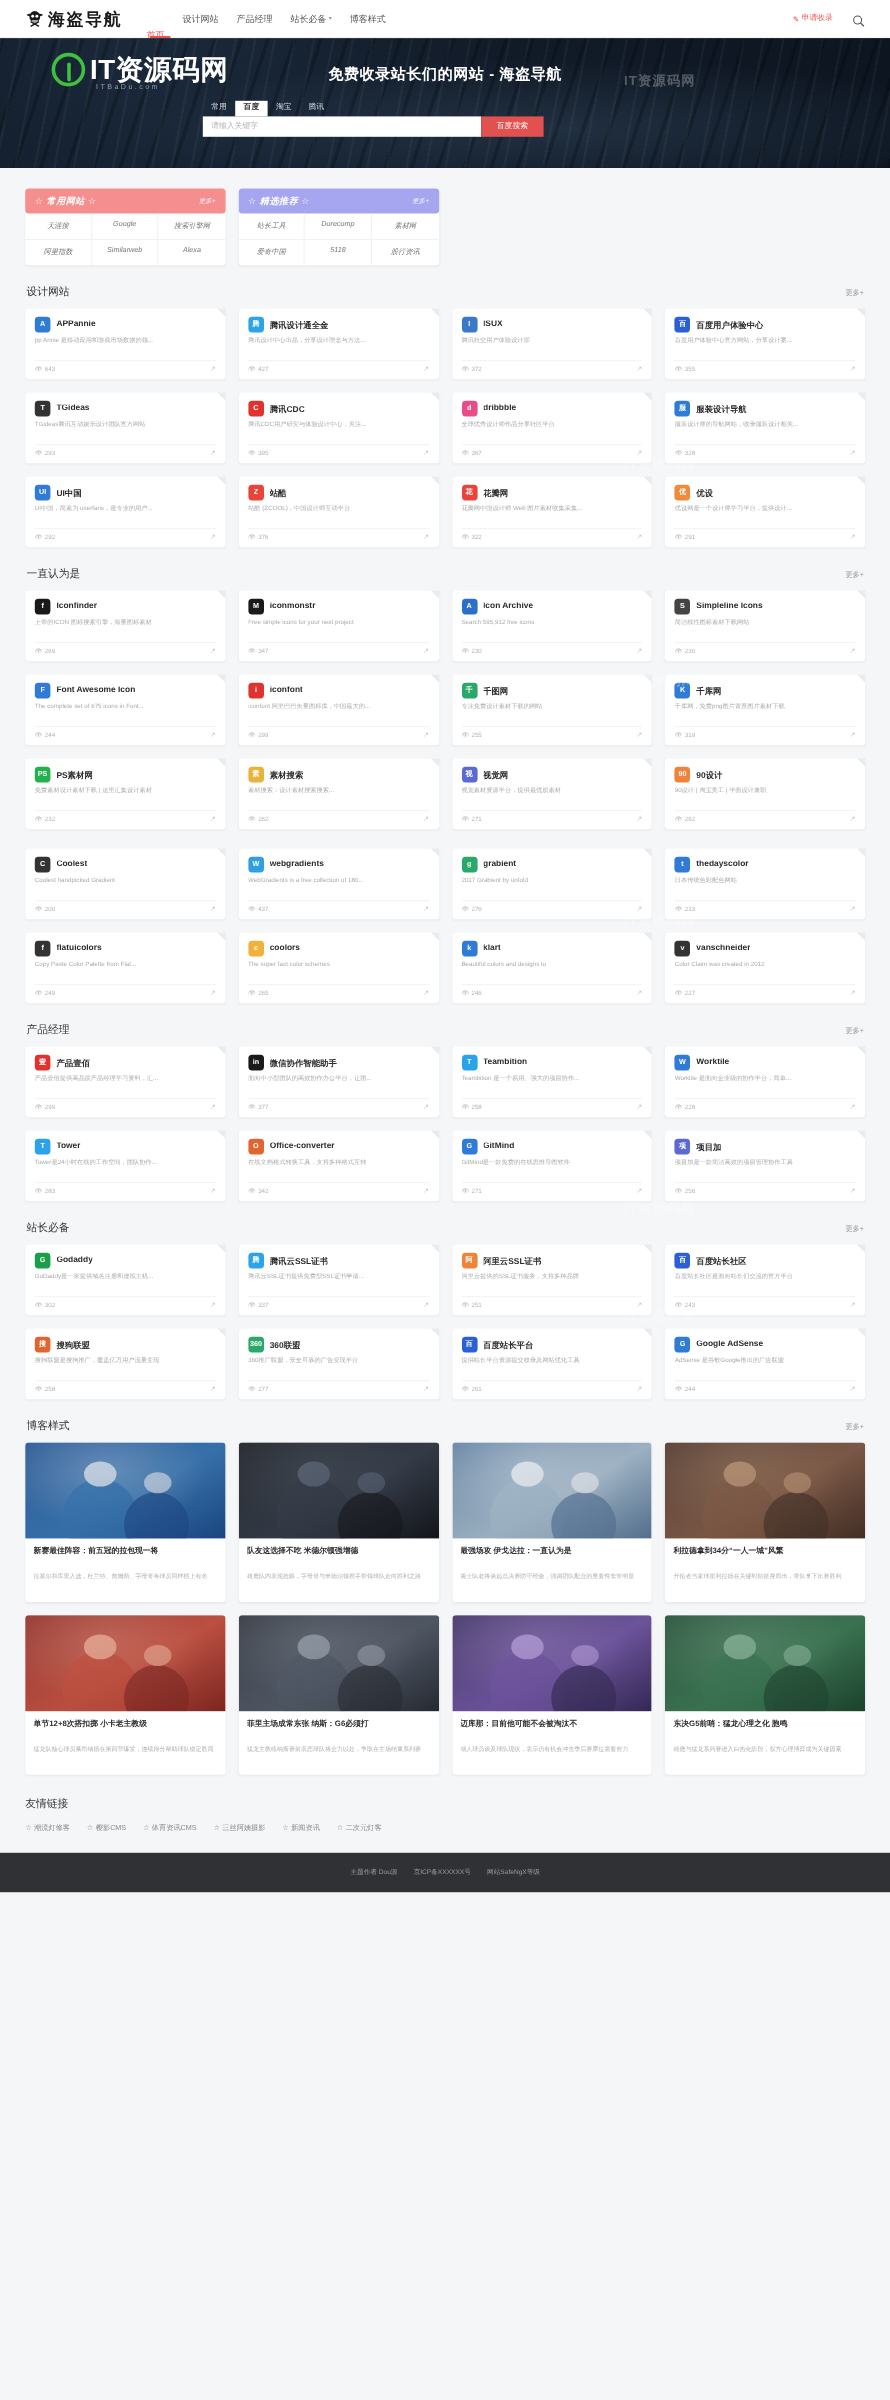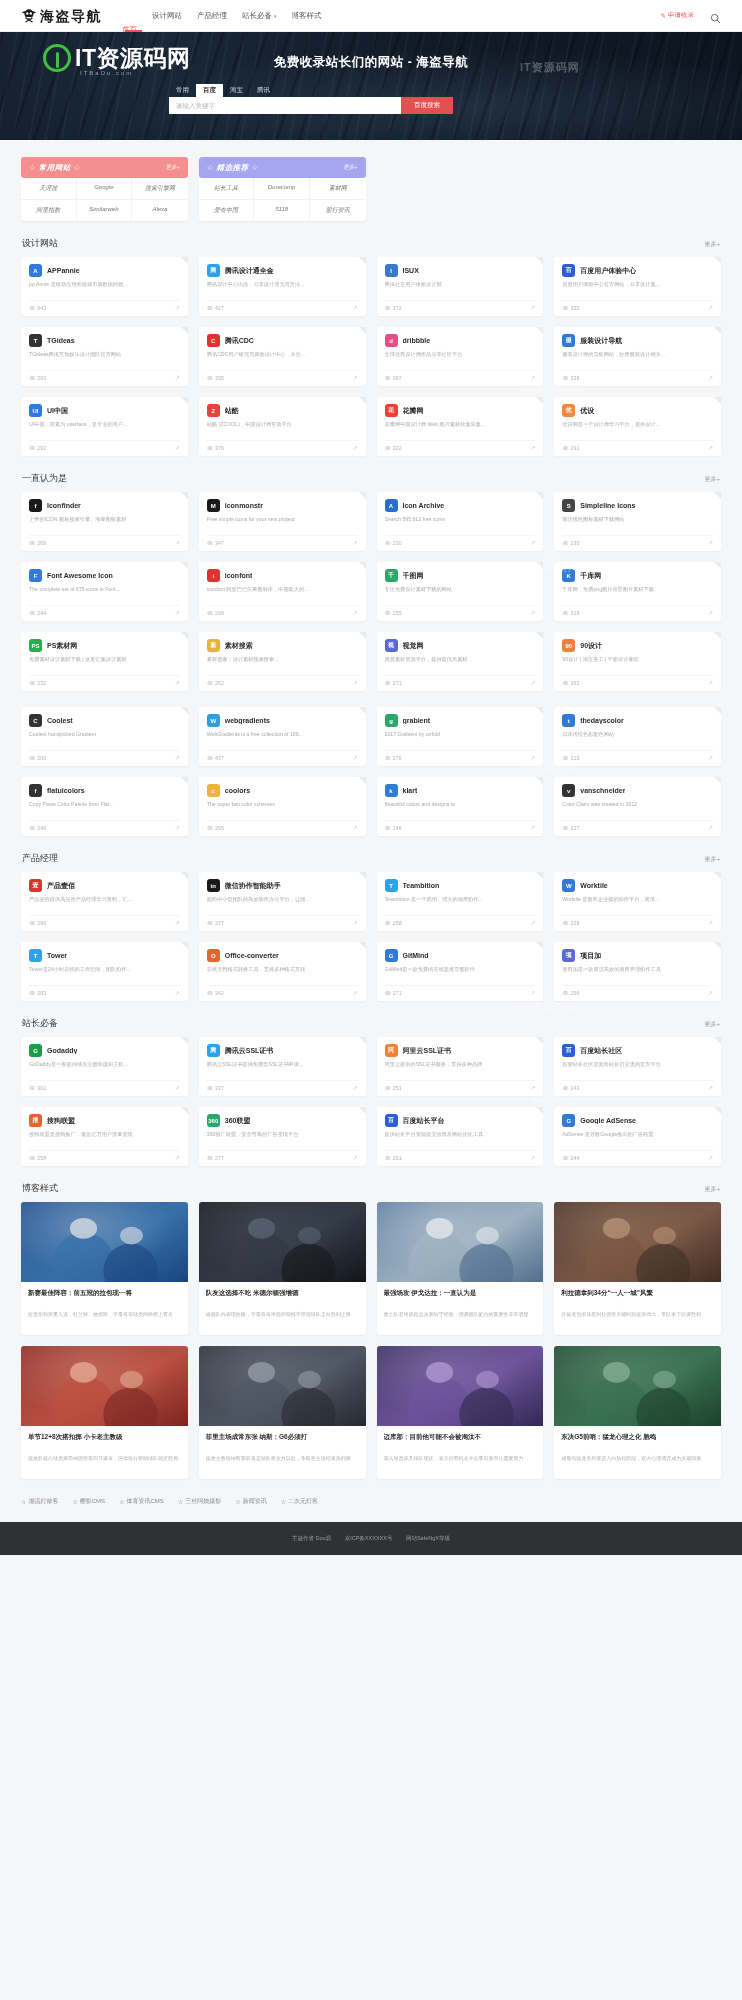--- a/index.html
+++ b/index.html
@@ -1176,20 +1176,21 @@
             </svg></div>
           <div class="post-body">
             <div class="post-title">东决G5前哨：猛龙心理之化 胞鸣</div>
             <div class="post-desc">雄鹿与猛龙系列赛进入白热化阶段，双方心理博弈成为关键因素</div>
           </div>
         </div>
       </div>
   </div>
 
   <div class="flinks">
+    <div class="flinks-title">友情链接</div>
     <div class="flinks-list" id="flinks">
         <div class="flink">
           <span>☆</span>
           <span>潮流灯修客</span>
         </div>
         <div class="flink">
           <span>☆</span>
           <span>樱影CMS</span>
         </div>
         <div class="flink">

